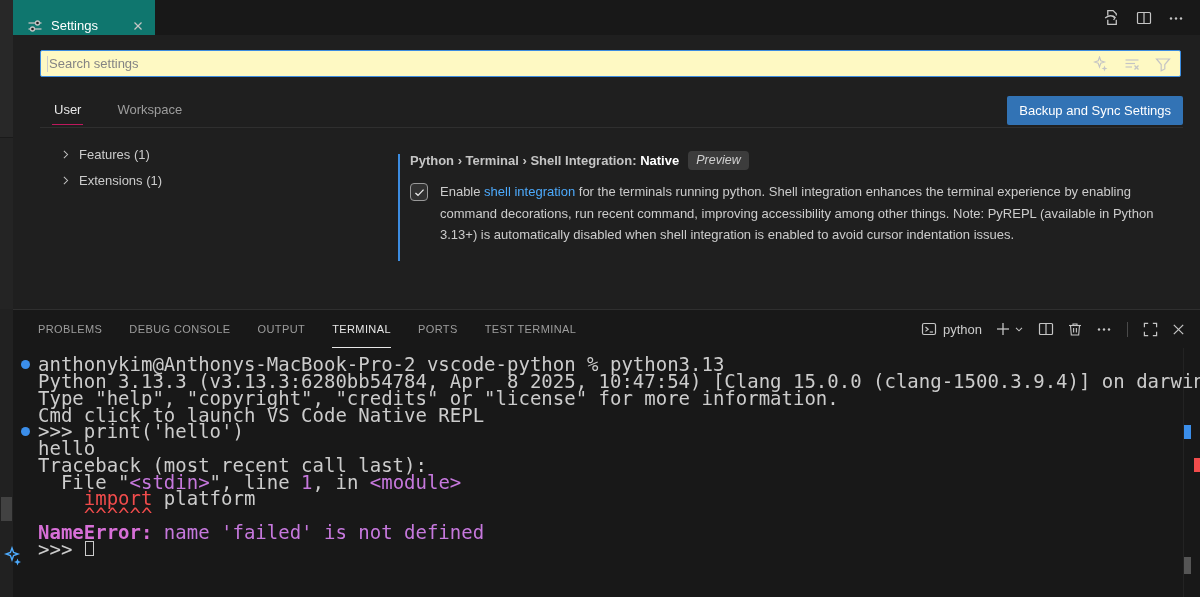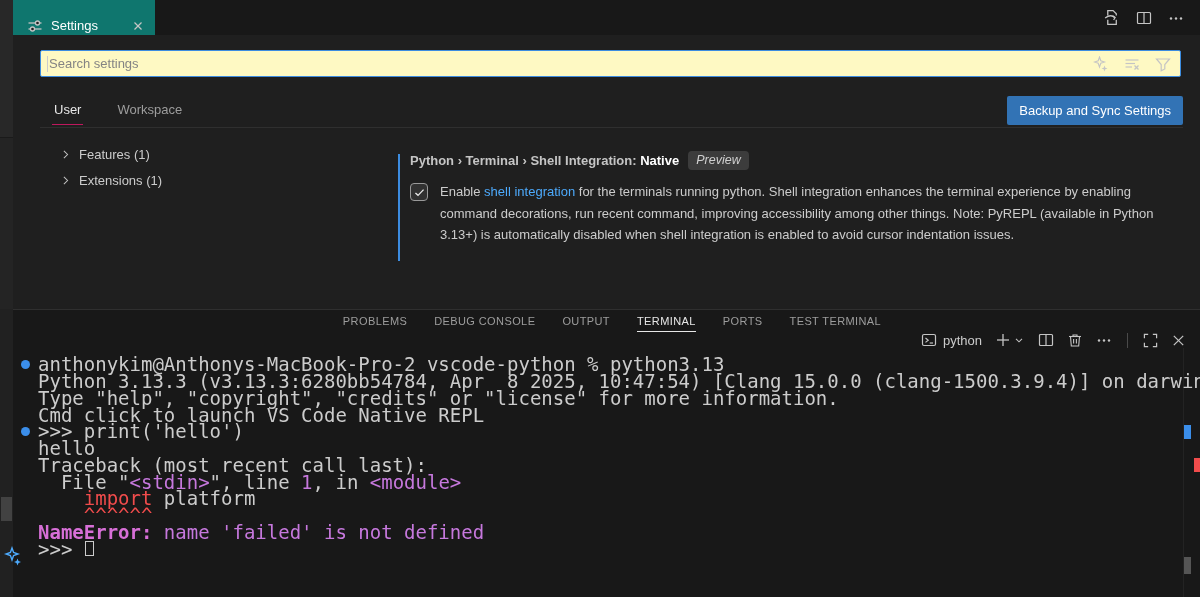--- a/index.html
+++ b/index.html
@@ -56,21 +56,21 @@
   .badge { display:inline-block; margin-left:9px; padding:2px 8px 3px; background:#3c3c3c; border-radius:4px;
     font-style:italic; font-weight:400; font-size:12.5px; color:#d0d0d0; position:relative; top:-1px; }
   .setting-row { margin-top:10px; display:flex; gap:12px; }
   .checkbox { width:18px; height:18px; flex:none; margin-top:2px; background:#313131; border:1px solid #999999;
     border-radius:4px; display:flex; align-items:center; justify-content:center; color:#e8e8e8; cursor:pointer; }
   .desc { width:734px; font-size:13px; line-height:21.6px; color:#cccccc; }
   .desc .link { color:var(--link_blue); cursor:pointer; }
 
   
   .panel { position:absolute; top:309px; left:0; right:0; bottom:0; background:#181818; border-top:1px solid #2f2f2f; }
-  .panel-header { height:38px; display:flex; align-items:center; padding:0 14px 0 25px;flex-direction:column; }
+  .panel-header { height:38px; display:flex; align-items:center; padding:0 14px 0 25px; }
   .panel-tabs { display:flex; gap:27px; height:38px; }
   .panel-tab { font-size:11px; letter-spacing:.4px; color:#9d9d9d; display:flex; align-items:center; cursor:pointer;
     border-bottom:1px solid transparent; padding-bottom:0px; }
   .panel-tab.active { color:#e7e7e7; border-bottom-color:#e7e7e7; }
   .panel-actions { margin-left:auto; display:flex; align-items:center; gap:13px; color:#c5c5c5; }
   .term-chip { display:flex; align-items:center; gap:6px; font-size:13px; color:#cccccc; cursor:pointer; }
   .plus-group { display:flex; align-items:center; gap:2px; cursor:pointer; }
   .vsep { width:1px; height:15px; background:#4a4a4a; margin:0 2px; }
 
   .terminal { position:absolute; top:46px; left:0; right:20px; bottom:0;

